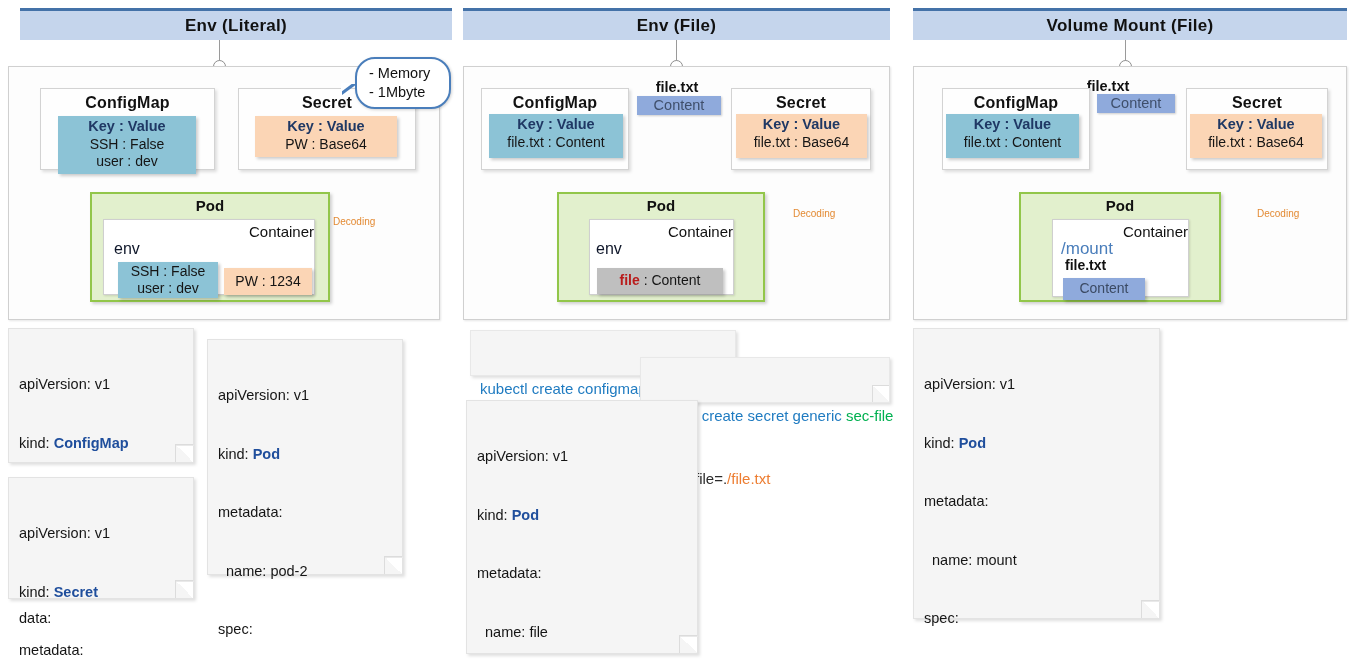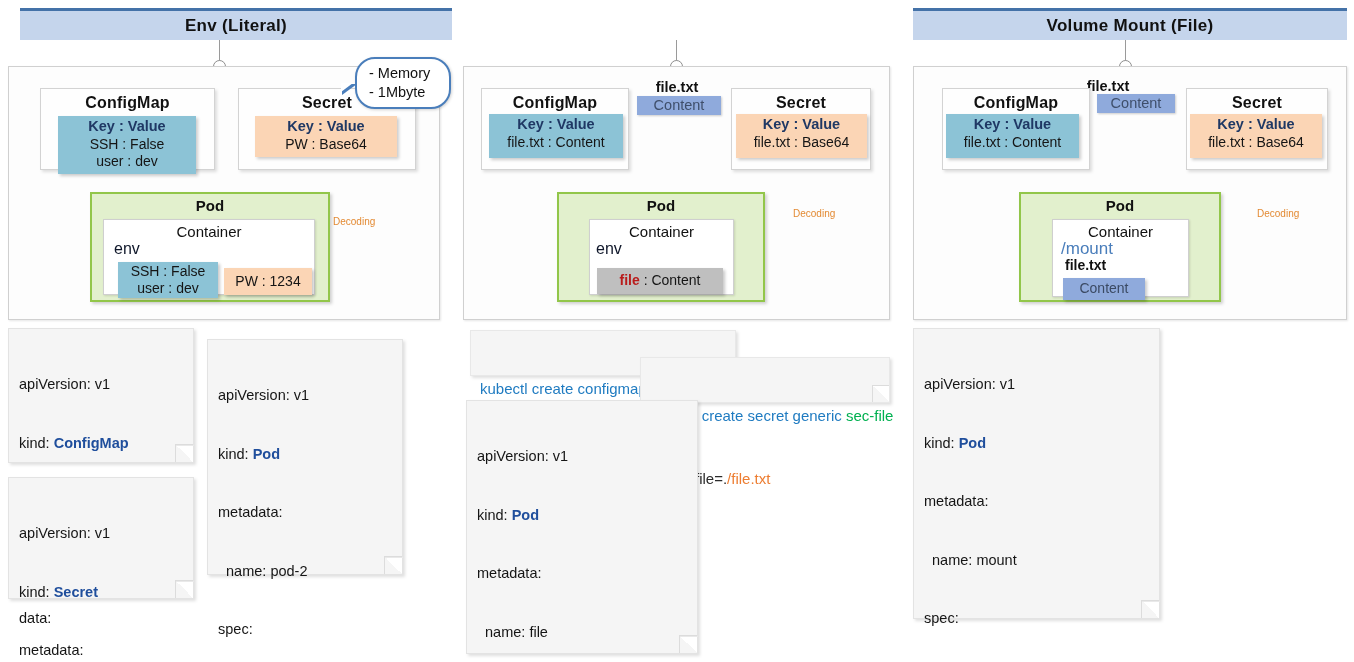--- a/index.html
+++ b/index.html
@@ -63,21 +63,21 @@
     position:absolute;box-sizing:border-box;
     background:#e2f0cd;border:2px solid #92c64a;
     box-shadow:2px 2px 3px rgba(0,0,0,.18);
   }
   .pod-title{text-align:center;font-weight:bold;font-size:15px;color:#111;padding-top:3px;}
   .container-box{
     position:absolute;box-sizing:border-box;
     background:#ffffff;border:1px solid #cfcfcf;
     box-shadow:1px 1px 2px rgba(0,0,0,.12);
   }
-  .container-title{text-align:center;font-size:15px;color:#111;padding-top:3px;}
+  .container-title{text-align:right;font-size:15px;color:#111;padding-top:3px;}
   .env-label{
     font-weight:normal;font-size:16px;color:#0f172a;
     padding-left:10px;line-height:1.1;
   }
   .mount-label{font-weight:normal;font-size:17px;color:#4a7ebb;padding-left:8px;line-height:1.05;}
   .filetxt-label{font-weight:bold;font-size:14px;color:#111;padding-left:12px;line-height:1.05;}
 
   
   .chip{
     position:absolute;box-sizing:border-box;text-align:center;
@@ -239,20 +239,23 @@
   </div>
   <div class="chip blue" style="left:118px;top:262px;width:100px;">
     <div>SSH : False</div>
     <div>user : dev</div>
   </div>
   <div class="chip orange" style="left:224px;top:268px;width:88px;padding-top:5px;padding-bottom:5px;">
     <div>PW : 1234</div>
   </div>
   <div class="decoding" style="left:333px;top:216px;">Decoding</div>
 
+  <div class="panel-header" style="left:463px;top:8px;width:427px;height:32px;">
+    <span>Env (File)</span>
+  </div>
   <div class="connector-line" style="left:676px;top:40px;height:21px;"></div>
   <div class="connector-dot" style="left:670px;top:60px;"></div>
   <div class="diagram-frame" style="left:463px;top:66px;width:427px;height:254px;"></div>
 
   <div class="filetxt-top" style="left:637px;top:79px;width:80px;">file.txt</div>
   <div class="content-badge" style="left:637px;top:96px;width:84px;">Content</div>
 
   <div class="res-box" style="left:481px;top:88px;width:148px;height:82px;">
     <div class="res-title">ConfigMap</div>
   </div>

